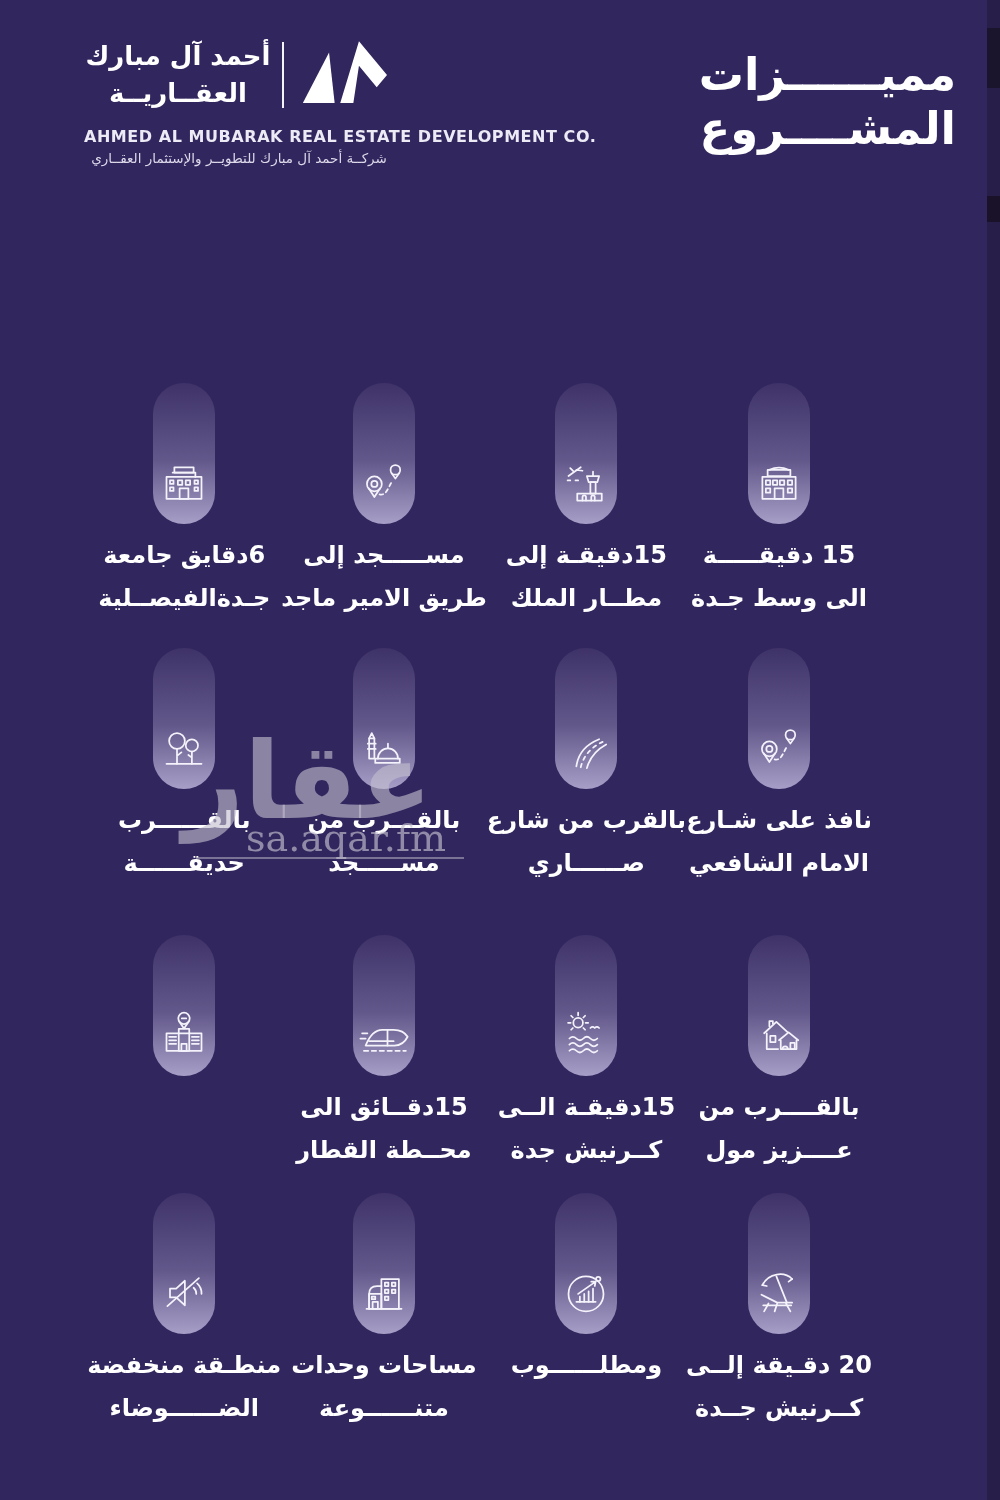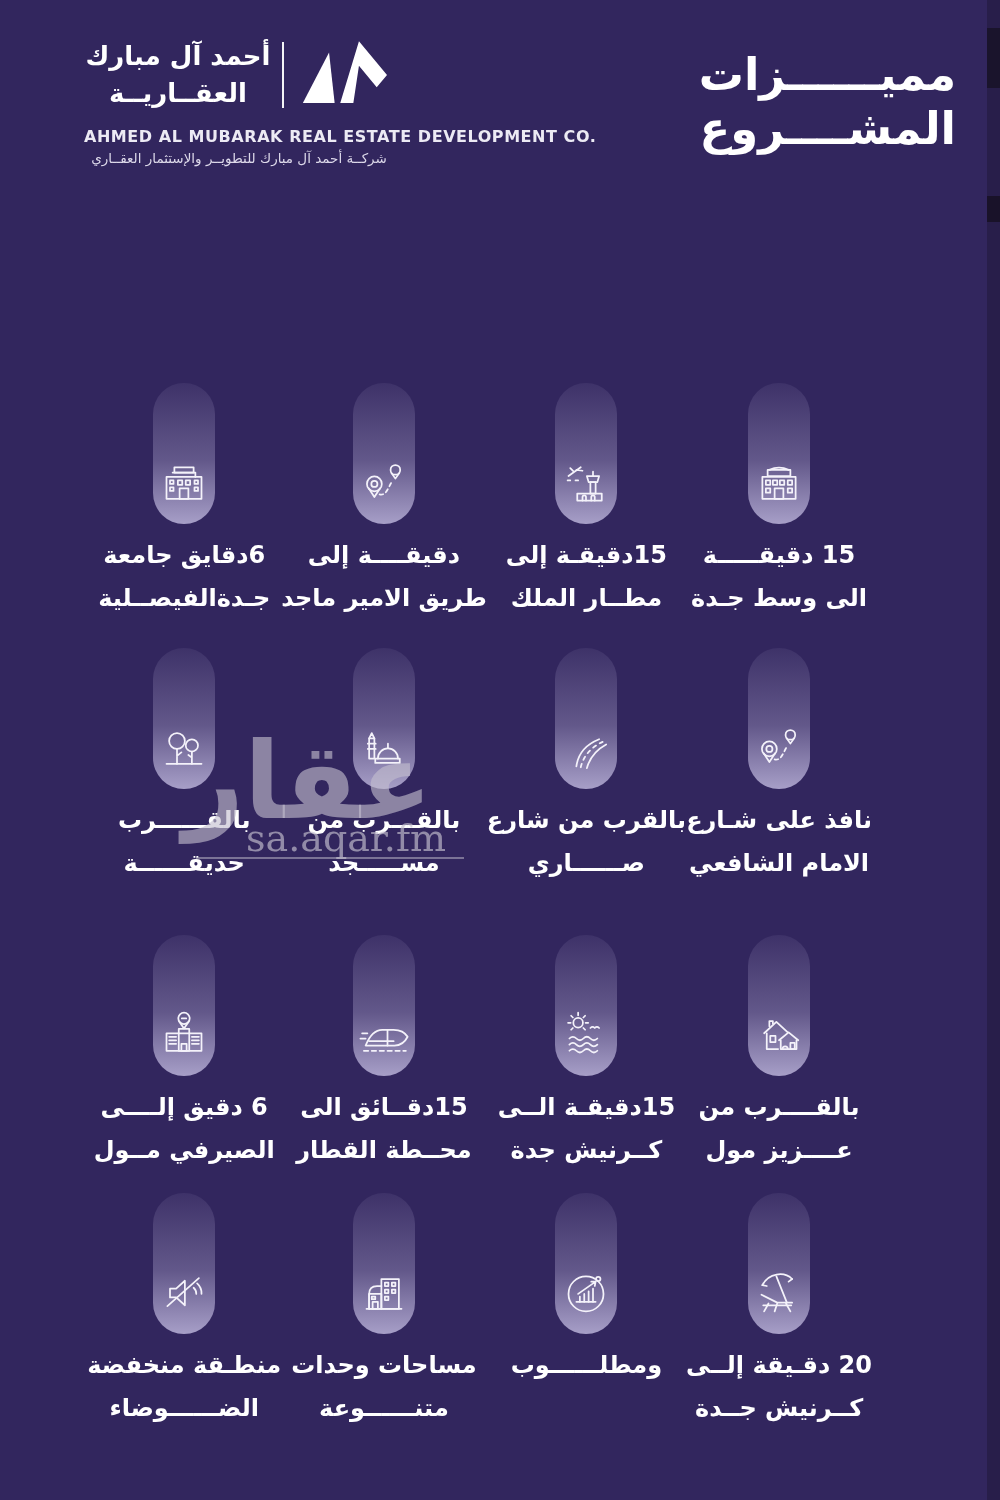--- a/index.html
+++ b/index.html
@@ -120,21 +120,21 @@
             <circle cx="21" cy="33" r="8.5"></circle>
             <circle cx="21" cy="33" r="3.5"></circle>
             <path d="M14.5 38 L21 48 L27.5 38"></path>
             <circle cx="45" cy="17" r="5.5"></circle>
             <path d="M40.5 20.5 L45 27 L49.5 20.5"></path>
             <path d="M27 45 C35 47 37 36 42 29" stroke-dasharray="4 4"></path>
           </svg>
         </span>
       </div>
       <div class="ftxt">
-        <div>دقيقــــة إلى</div>
+        <div>مســـــجد إلى</div>
         <div>طريق الامير ماجد</div>
       </div>
     </div>
     <div class="cell">
       <div class="pill">
         <span class="icn">
           <svg viewBox="0 0 64 64" fill="none" stroke="#f4f2fa" stroke-width="2" stroke-linecap="round" stroke-linejoin="round">
             <rect x="12" y="25" width="40" height="25"></rect>
             <rect x="21" y="14" width="22" height="6"></rect>
             <path d="M19 20 h26 v5"></path>
@@ -281,24 +281,20 @@
           <svg viewBox="0 0 64 64" fill="none" stroke="#f4f2fa" stroke-width="2" stroke-linecap="round" stroke-linejoin="round">
             <circle cx="32" cy="13" r="6.5"></circle>
             <path d="M26.5 16.5 L32 24.5 L37.5 16.5"></path>
             <path d="M29.5 13 h5"></path>
             <rect x="12" y="30" width="40" height="20"></rect>
             <rect x="26" y="25" width="12" height="25"></rect>
             <rect x="29" y="42" width="6" height="8"></rect>
             <path d="M15 34 h8 M15 38 h8 M15 42 h8 M41 34 h8 M41 38 h8 M41 42 h8"></path>
           </svg>
         </span>
-      </div>
-      <div class="ftxt">
-        <div>6 دقيق إلــــى</div>
-        <div>الصيرفي مــول</div>
       </div>
     </div>
     <div class="cell">
       <div class="pill">
         <span class="icn">
           <svg viewBox="0 0 64 64" fill="none" stroke="#f4f2fa" stroke-width="2" stroke-linecap="round" stroke-linejoin="round">
             <path d="M13 23 C20 9 38 7 47 16"></path>
             <path d="M13 23 l5 1 M47 16 l-4 3"></path>
             <path d="M29 13 L41 43"></path>
             <path d="M12 34 L30 43 H47"></path>

